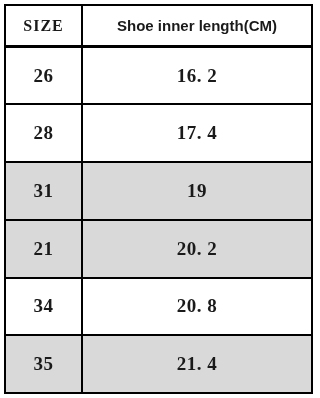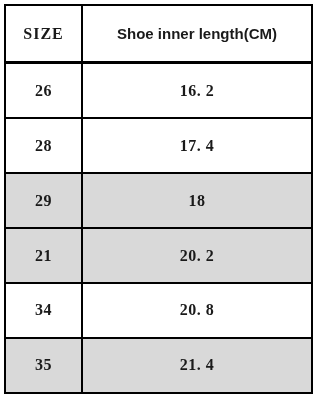--- a/index.html
+++ b/index.html
@@ -32,21 +32,21 @@
   }
 
   table.size-chart col.col-size  { width: 77px; }
   table.size-chart col.col-value { width: 230px; }
 
   table.size-chart th,
   table.size-chart td {
     border: 2px solid #000000;
     text-align: center;
     vertical-align: middle;
-    padding: 12px;
+    padding: 4px;
     color: #1a1a1a;
   }
 
   
   table.size-chart thead th {
     height: 31px;
     border-bottom-width: 3px;
     background: #ffffff;
     font-weight: bold;
     white-space: nowrap;
@@ -60,21 +60,21 @@
     font-family: Liberation Sans, sans-serif;
     font-size: 15px;
     letter-spacing: 0px;
   }
 
   
   table.size-chart tbody tr { height: 35px; }
   table.size-chart tbody td {
     font-family: "Liberation Serif", "DejaVu Serif", serif;
     font-weight: bold;
-    font-size: 16px;
+    font-size: 19px;
   }
   table.size-chart tbody tr.row-shaded td {
     background: #d9d9d9;
   }
   table.size-chart tbody tr.row-plain td {
     background: #ffffff;
   }
 
   td.cell-size { letter-spacing: 0.5px; }
   td.cell-value { letter-spacing: 0.5px; }
@@ -100,22 +100,22 @@
     <tbody id="size-chart-body">
     <tr class="row-plain">
           <td class="cell-size">26</td>
           <td class="cell-value">16. 2</td>
         </tr>
         <tr class="row-plain">
           <td class="cell-size">28</td>
           <td class="cell-value">17. 4</td>
         </tr>
         <tr class="row-shaded">
-          <td class="cell-size">29</td>
-          <td class="cell-value">18</td>
+          <td class="cell-size">31</td>
+          <td class="cell-value">19</td>
         </tr>
         <tr class="row-shaded">
           <td class="cell-size">21</td>
           <td class="cell-value">20. 2</td>
         </tr>
         <tr class="row-plain">
           <td class="cell-size">34</td>
           <td class="cell-value">20. 8</td>
         </tr>
         <tr class="row-shaded">

